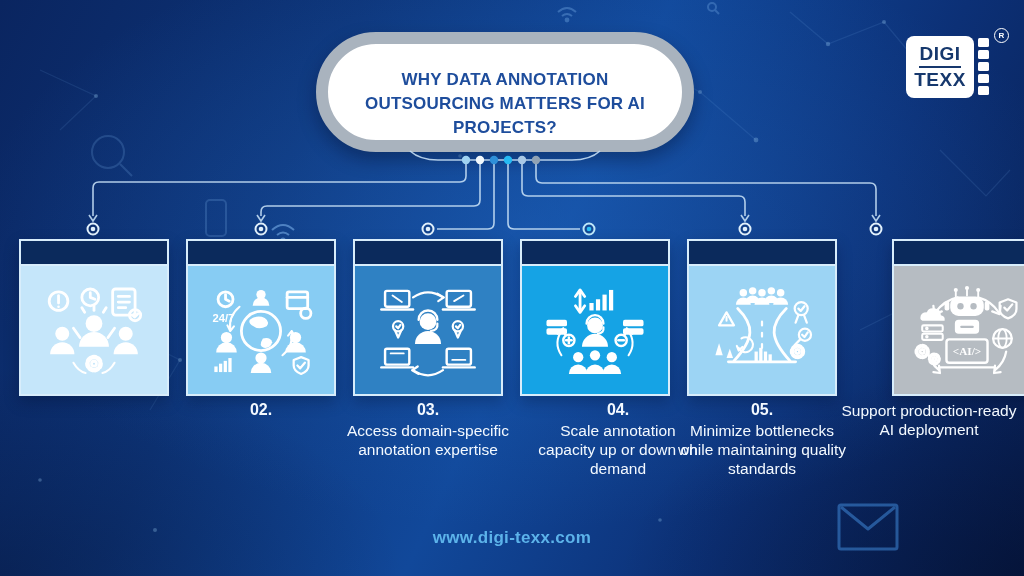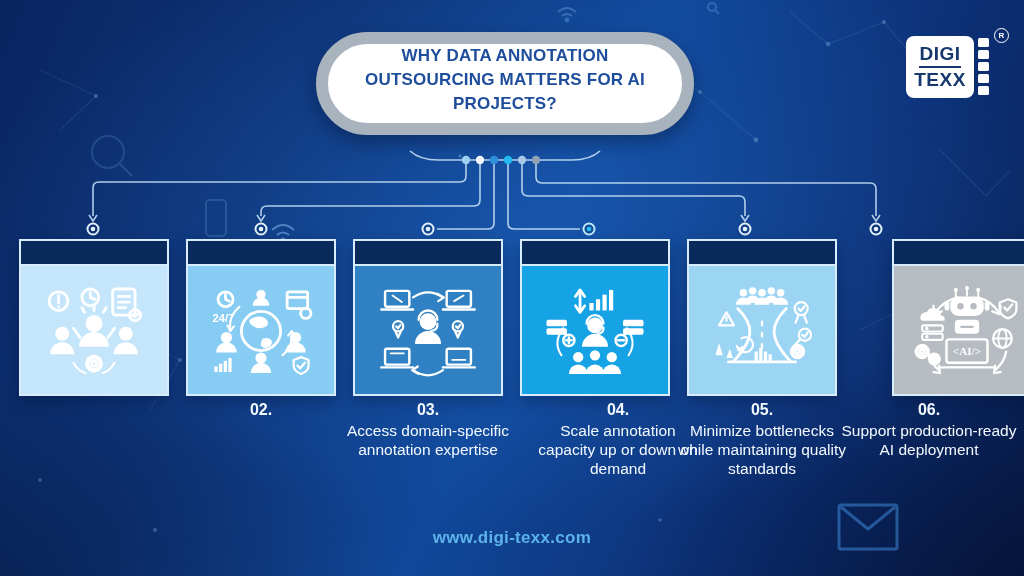--- a/index.html
+++ b/index.html
@@ -17,23 +17,23 @@
   .logo{position:absolute;left:906px;top:30px;width:100px;height:72px;}
   .logo-box{position:absolute;left:0;top:6px;width:68px;height:62px;background:#fff;border-radius:8px;
     display:flex;flex-direction:column;align-items:center;justify-content:center;}
   .logo-word{font-size:19px;font-weight:800;color:#16386d;letter-spacing:.5px;line-height:1.05;}
   .logo-divider{width:42px;height:2.5px;background:#16386d;margin:1.5px 0;}
   .logo-strip{position:absolute;left:72px;top:8px;display:flex;flex-direction:column;gap:3.5px;}
   .logo-strip span{width:11px;height:8.5px;background:#fff;border-radius:1.5px;display:block;}
   .logo-reg{position:absolute;left:88px;top:-2px;width:13px;height:13px;border:1.5px solid #fff;border-radius:50%;
     color:#fff;font-size:8px;display:flex;align-items:center;justify-content:center;font-weight:700;}
   
-  .title-pill{position:absolute;left:316px;top:32px;width:378px;height:103px;background:#fff;
+  .title-pill{position:absolute;left:316px;top:32px;width:378px;height:120px;background:#fff;
     border:12px solid #a9b3be;border-radius:70px;box-sizing:border-box;
-    display:flex;align-items:flex-start;justify-content:center;box-shadow:0 8px 18px rgba(2,10,35,.35);}
+    display:flex;align-items:flex-end;justify-content:center;box-shadow:0 8px 18px rgba(2,10,35,.35);}
   .title-text{width:320px;text-align:center;font-size:17px;font-weight:700;line-height:1.42;
     color:#1e4d9c;letter-spacing:.2px;}
   
   .connectors{position:absolute;inset:0;pointer-events:none;}
   
   .card{position:absolute;top:239px;width:150px;height:157px;box-sizing:border-box;
     border:2px solid #d8edfb;background:#9cd4f4;box-shadow:0 6px 14px rgba(2,10,35,.28);}
   .card-header{height:23px;background:#0b2a5c;border-bottom:2px solid #d8edfb;}
   .card-iconwrap{height:130px;display:flex;align-items:center;justify-content:center;}
   .card-iconwrap svg{display:block;}
@@ -426,21 +426,20 @@
   </div>
   <div class="caption" style="left:530px">
     <div class="num">04.</div>
     <div class="desc">Scale annotation capacity up or down on demand</div>
   </div>
   <div class="caption" style="left:674px">
     <div class="num">05.</div>
     <div class="desc">Minimize bottlenecks while maintaining quality standards</div>
   </div>
   <div class="caption" style="left:841px">
-    <div class="num">06.</div>
     <div class="desc">Support production-ready AI deployment</div>
   </div>
 
   <div class="site-url">www.digi-texx.com</div>
 
   <svg class="envelope" width="64" height="52" viewBox="0 0 64 52">
     <g stroke="#3f87d6" stroke-width="3" fill="none" opacity=".55" stroke-linejoin="round">
       <rect x="3" y="4" width="58" height="44" rx="2"></rect>
       <polyline points="5,6 32,28 59,6"></polyline>
     </g>

